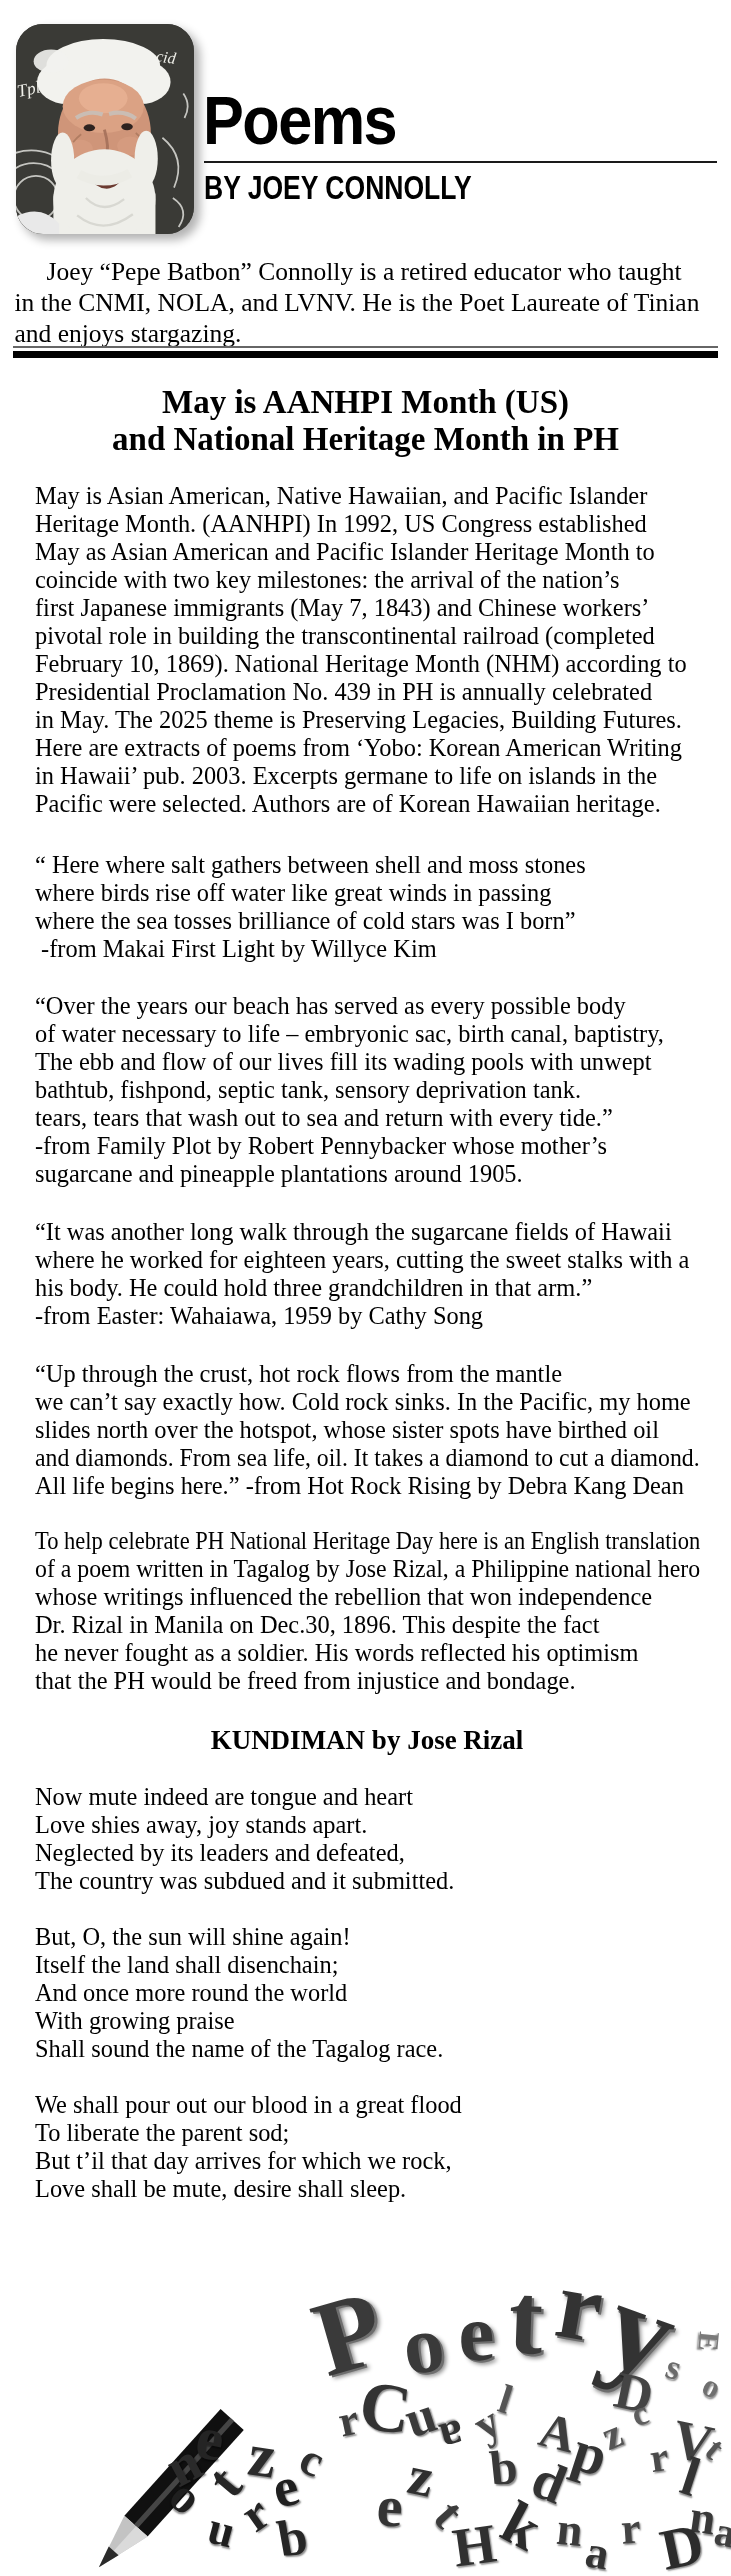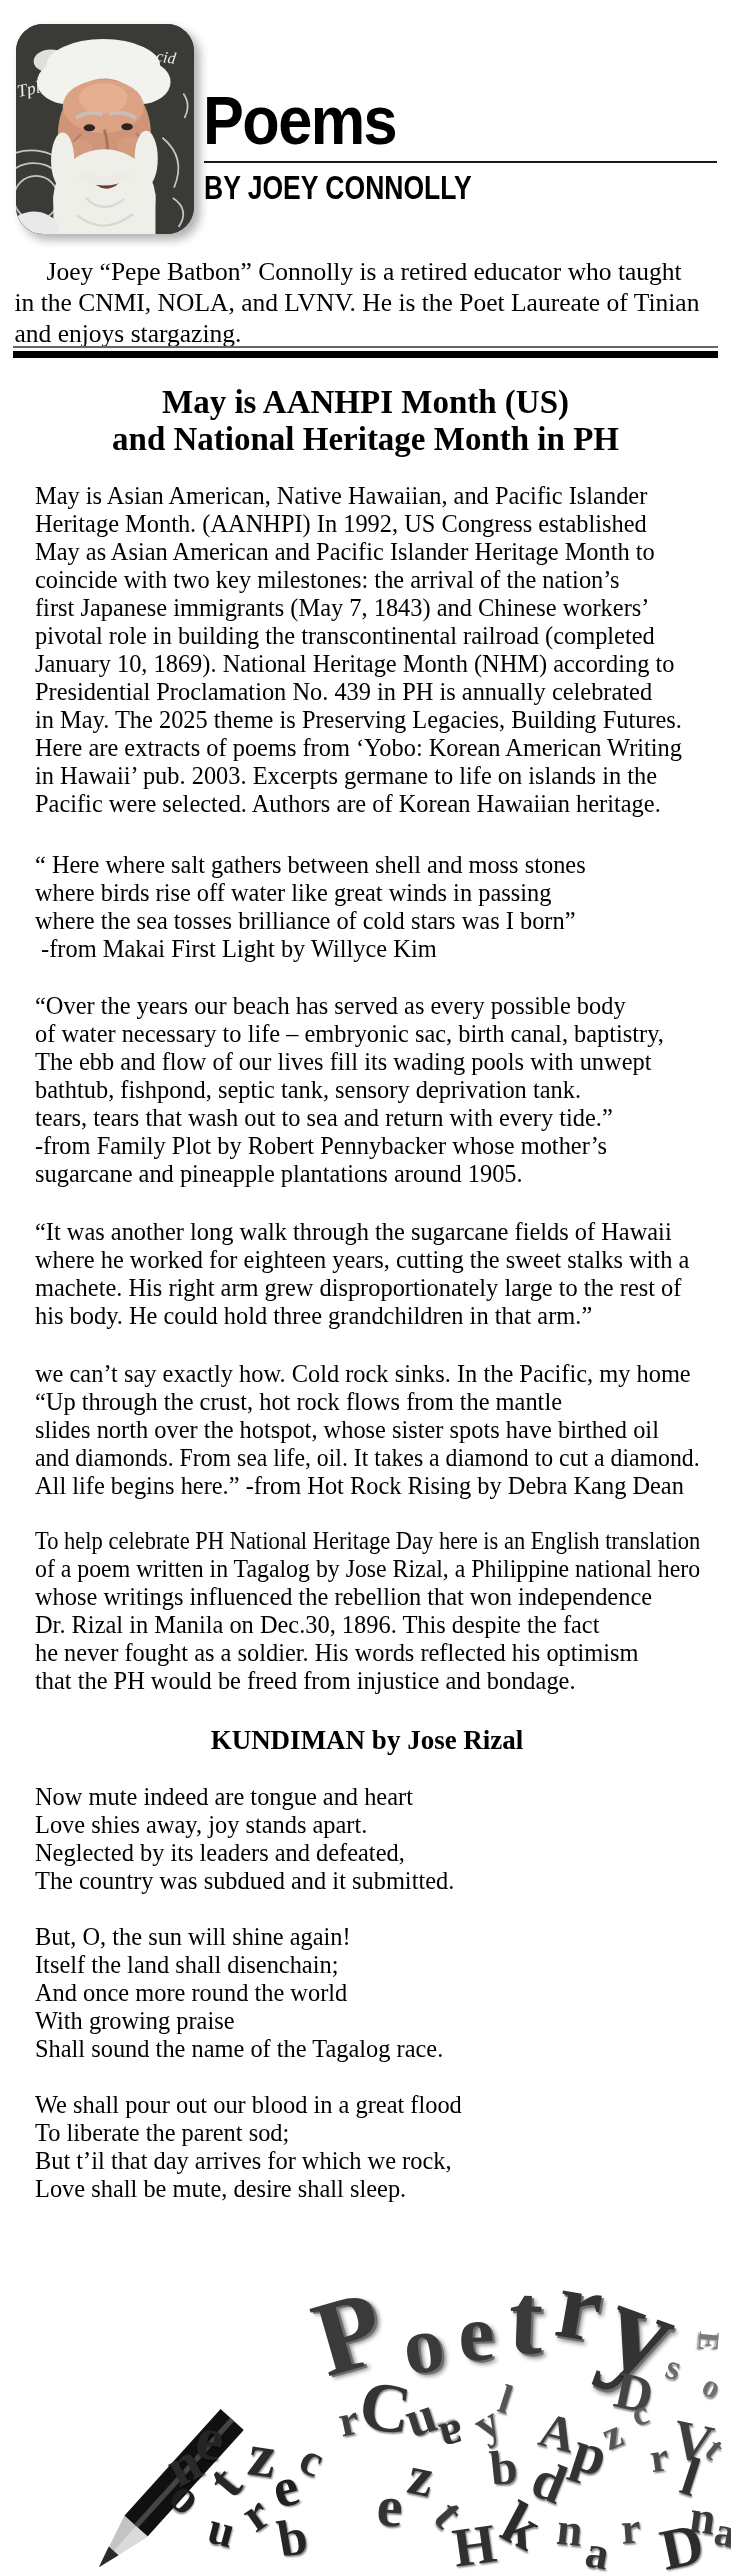--- a/index.html
+++ b/index.html
@@ -131,21 +131,21 @@
 
 <div class="content">
 
   <div>
       <div class="ln"><span class="fit">May is Asian American, Native Hawaiian, and Pacific Islander</span></div>
       <div class="ln"><span class="fit">Heritage Month. (AANHPI) In 1992, US Congress established</span></div>
       <div class="ln"><span class="fit">May as Asian American and Pacific Islander Heritage Month to</span></div>
       <div class="ln"><span class="fit">coincide with two key milestones: the arrival of the nation’s</span></div>
       <div class="ln"><span class="fit">first Japanese immigrants (May 7, 1843) and Chinese workers’</span></div>
       <div class="ln"><span class="fit">pivotal role in building the transcontinental railroad (completed</span></div>
-      <div class="ln"><span class="fit">January 10, 1869). National Heritage Month (NHM) according to</span></div>
+      <div class="ln"><span class="fit">February 10, 1869). National Heritage Month (NHM) according to</span></div>
       <div class="ln"><span class="fit">Presidential Proclamation No. 439 in PH is annually celebrated</span></div>
       <div class="ln"><span class="fit">in May. The 2025 theme is Preserving Legacies, Building Futures.</span></div>
       <div class="ln"><span class="fit">Here are extracts of poems from ‘Yobo: Korean American Writing</span></div>
       <div class="ln"><span class="fit">in Hawaii’ pub. 2003. Excerpts germane to life on islands in the</span></div>
       <div class="ln"><span class="fit">Pacific were selected. Authors are of Korean Hawaiian heritage.</span></div>
     </div>
 
   <div class="gap" style="height:32.5px"></div>
 
   <div>
@@ -165,29 +165,29 @@
       <div class="ln"><span class="fit">tears, tears that wash out to sea and return with every tide.”</span></div>
       <div class="ln"><span class="fit">-from Family Plot by Robert Pennybacker whose mother’s</span></div>
       <div class="ln"><span class="fit">sugarcane and pineapple plantations around 1905.</span></div>
     </div>
 
   <div class="gap" style="height:30px"></div>
 
   <div>
       <div class="ln"><span class="fit">“It was another long walk through the sugarcane fields of Hawaii</span></div>
       <div class="ln"><span class="fit">where he worked for eighteen years, cutting the sweet stalks with a</span></div>
-      <div class="ln"><span class="fit">machete. His right arm grew disproportionately large to the rest of</span></div>
       <div class="ln"><span class="fit">his body. He could hold three grandchildren in that arm.”</span></div>
+      <div class="ln"><span class="fit">-from Easter: Wahaiawa, 1959 by Cathy Song</span></div>
     </div>
 
   <div class="gap" style="height:30px"></div>
 
   <div>
+      <div class="ln"><span class="fit">“Up through the crust, hot rock flows from the mantle</span></div>
       <div class="ln"><span class="fit">we can’t say exactly how. Cold rock sinks. In the Pacific, my home</span></div>
-      <div class="ln"><span class="fit">“Up through the crust, hot rock flows from the mantle</span></div>
       <div class="ln"><span class="fit">slides north over the hotspot, whose sister spots have birthed oil</span></div>
       <div class="ln"><span class="fit" style="transform: scaleX(0.974468);">and diamonds. From sea life, oil. It takes a diamond to cut a diamond.</span></div>
       <div class="ln"><span class="fit">All life begins here.” -from Hot Rock Rising by Debra Kang Dean</span></div>
     </div>
 
   <div class="gap" style="height:27px"></div>
 
   <div>
       <div class="ln"><span class="fit" style="transform: scaleX(0.922643);">To help celebrate PH National Heritage Day here is an English translation</span></div>
       <div class="ln"><span class="fit" style="transform: scaleX(0.97613);">of a poem written in Tagalog by Jose Rizal, a Philippine national hero</span></div>

